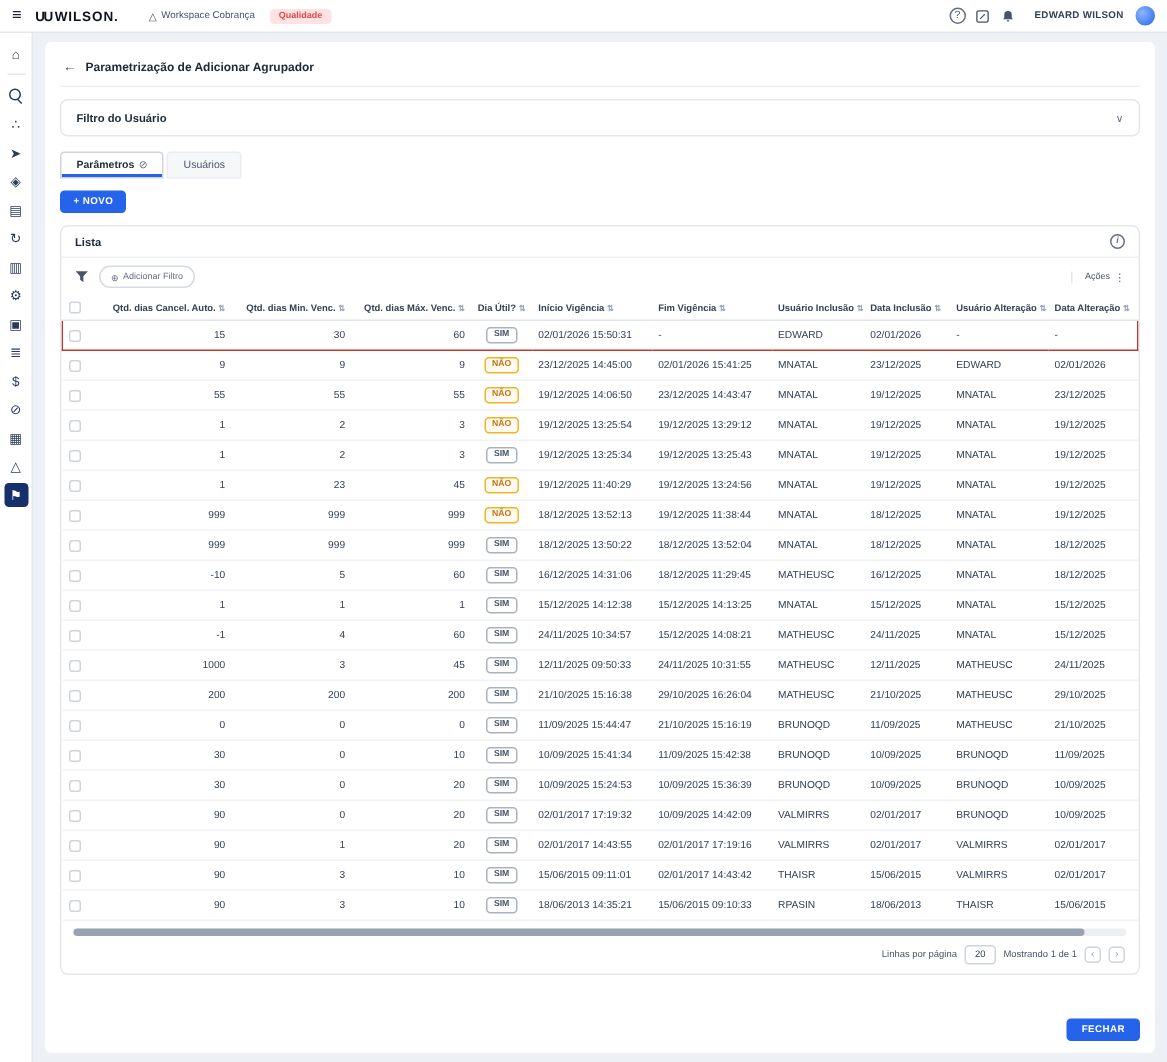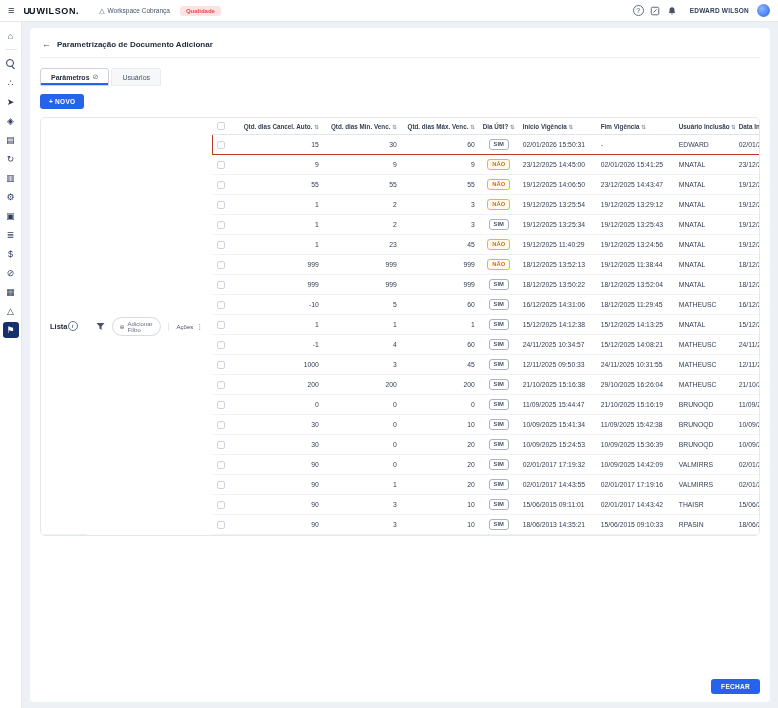--- a/index.html
+++ b/index.html
@@ -37,21 +37,21 @@
 .page-title-row{display:flex;align-items:center;gap:6px;padding:3px 2px 8px;border-bottom:1px solid #eef1f4;font-size:8px;font-weight:bold;color:#1d2939}
 .back-arrow{font-size:9px;color:#475467;font-weight:normal}
 .filtro-panel{margin-top:8px;border:1px solid #e4e7ec;border-radius:5px;padding:7px 10px;display:flex;align-items:center;justify-content:space-between}
 .filtro-title{font-size:7.5px;font-weight:bold;color:#1d2939}
 .chevron{color:#667085;font-size:7px}
 .tabs{margin-top:10px;display:flex;gap:2px}
 .tab{font-size:7px;padding:4px 10px;border:1px solid #e9ecf1;border-radius:3px 3px 0 0;background:#f6f7f9;color:#475467;display:flex;gap:3px;align-items:center}
 .tab.active{background:#fff;border-color:#cfd4dc;color:#1d2939;font-weight:bold;box-shadow:inset 0 -2px 0 #2563eb}
 .tab-slash{color:#667085;font-weight:normal}
 .btn-novo{margin-top:8px;align-self:flex-start;background:#2563eb;color:#fff;font-size:6.5px;font-weight:bold;padding:4px 9px;border:none;border-radius:3px;letter-spacing:.3px;display:flex;gap:2px;align-items:center}
-.lista{margin-top:8px;border:1px solid #e4e7ec;border-radius:5px;display:flex;flex-direction:row;overflow:hidden}
+.lista{margin-top:8px;border:1px solid #e4e7ec;border-radius:5px;display:flex;flex-direction:column;overflow:hidden}
 .lista-head{display:flex;justify-content:space-between;align-items:center;padding:5px 9px;border-bottom:1px solid #eef1f4;font-size:7.5px;font-weight:bold;color:#1d2939}
 .info-icon{width:10px;height:10px;border:1px solid #667085;border-radius:50%;font-size:6px;font-style:italic;display:flex;align-items:center;justify-content:center;color:#667085;font-weight:bold}
 .toolbar{display:flex;align-items:center;gap:7px;padding:5px 9px}
 .funnel{display:flex;align-items:center}
 .add-filter{display:flex;align-items:center;gap:3px;border:1px solid #d6dae1;border-radius:999px;padding:2.5px 7px;font-size:6px;color:#667085;background:#fff}
 .toolbar-right{margin-left:auto;display:flex;align-items:center;gap:3px;font-size:6px;color:#475467;border-left:1px solid #e4e7ec;padding-left:8px}
 .dots{font-size:7px}
 
 
 table{border-collapse:collapse;table-layout:fixed;width:100%}
@@ -125,23 +125,27 @@
     <div class="sb-item" data-name="calendar-icon" data-interactable="true">▦</div>
     <div class="sb-item" data-name="alert-icon" data-interactable="true">△</div>
     <div class="sb-item sel" data-name="flag-icon" data-interactable="true">⚑</div>
   </aside>
 
 <main data-name="main-content" data-interactable="false">
   <div class="card" data-name="content-card" data-interactable="false">
 
     <div class="page-title-row" data-name="page-header" data-interactable="false">
       <span class="back-arrow" data-name="back-arrow-icon" data-interactable="true">←</span>
-      <span data-name="page-title" data-interactable="false">Parametrização de Documento Adicionar</span>
+      <span data-name="page-title" data-interactable="false">Parametrização de Adicionar Agrupador</span>
     </div>
 
+    <div class="filtro-panel" data-name="user-filter-panel" data-interactable="true">
+      <span class="filtro-title" data-name="filter-panel-title" data-interactable="false">Filtro do Usuário</span>
+      <span class="chevron" data-name="chevron-down-icon" data-interactable="true">∨</span>
+    </div>
 
     <div class="tabs" data-name="tab-bar" data-interactable="false">
       <span class="tab active" data-name="tab-parametros" data-interactable="true">
         <span data-name="tab-label" data-interactable="false">Parâmetros</span>
         <span class="tab-slash" data-name="circle-slash-icon" data-interactable="false">⊘</span>
       </span>
       <span class="tab" data-name="tab-usuarios" data-interactable="true">
         <span data-name="tab-label" data-interactable="false">Usuários</span>
       </span>
     </div>

